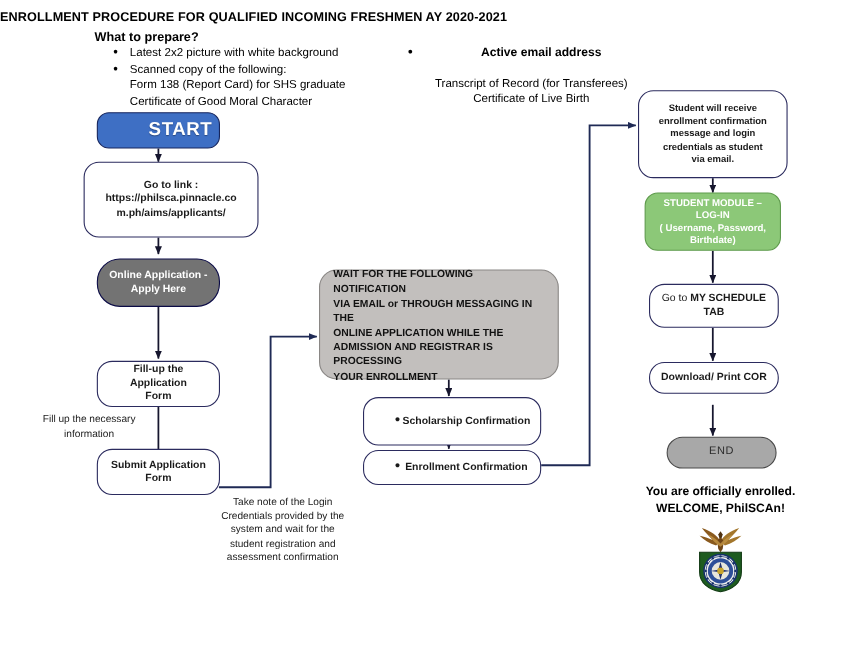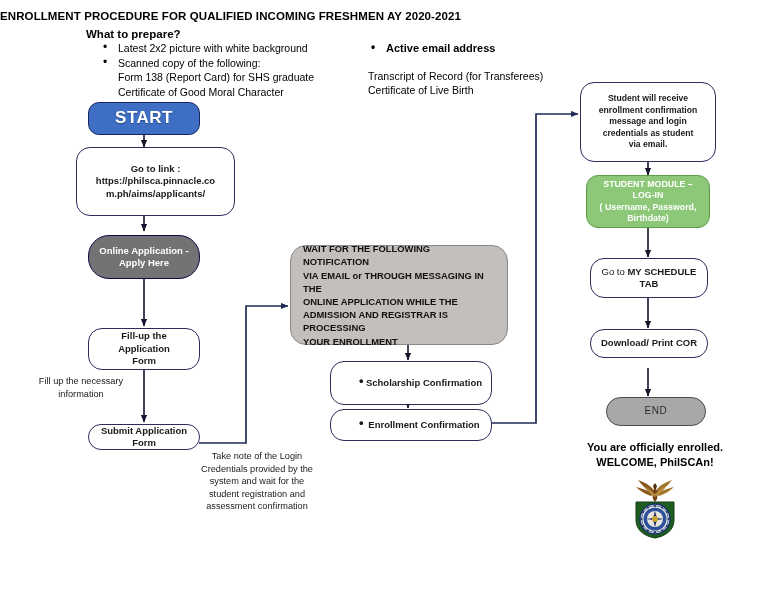--- a/index.html
+++ b/index.html
@@ -65,20 +65,21 @@
   }
 
   .prep-right {
     position: absolute;
     left: 368px;
     top: 41px;
     width: 230px;
     font-size: 10.5px;
     line-height: 14.5px;
     color: #000000;
+    text-align: center;
   }
   .prep-right .bullet-row {
     position: relative;
     padding-left: 18px;
     font-weight: bold;
     font-size: 11px;
   }
   .prep-right .bullet-row::before {
     content: "\2022";
     position: absolute;
@@ -256,21 +257,21 @@
     <line x1="408" y1="393" x2="408" y2="408" stroke="#16162e" stroke-width="1.6" marker-end="url(#ah-dark)"></line>
 
     <polyline points="492,423 536,423 536,114 578,114" fill="none" stroke="#1f2a55" stroke-width="1.7" marker-end="url(#ah-blue)"></polyline>
 
     <line x1="648" y1="162" x2="648" y2="175" stroke="#16162e" stroke-width="1.6" marker-end="url(#ah-dark)"></line>
     <line x1="648" y1="228" x2="648" y2="257" stroke="#16162e" stroke-width="1.6" marker-end="url(#ah-dark)"></line>
     <line x1="648" y1="298" x2="648" y2="328" stroke="#16162e" stroke-width="1.6" marker-end="url(#ah-dark)"></line>
     <line x1="648" y1="368" x2="648" y2="396" stroke="#16162e" stroke-width="1.6" marker-end="url(#ah-dark)"></line>
   </svg>
 
-  <div class="node rounded-start" style="left:88px; top:102px; width:112px; height:33px;">
+  <div class="node rounded-start" style="left:88px; top:102px; width:112px; height:33px;text-align:right;">
     <span class="inner start-label">START</span>
   </div>
 
   <div class="node rounded-white" style="left:76px; top:147px; width:159px; height:69px;">
     <span class="inner">
       <span>Go to link :</span><br>
       <span>https://philsca.pinnacle.co</span><br>
       <span>m.ph/aims/applicants/</span>
     </span>
   </div>
@@ -282,21 +283,21 @@
     </span>
   </div>
 
   <div class="node rounded-white" style="left:88px; top:328px; width:112px; height:42px;">
     <span class="inner">
       <span>Fill-up the Application</span><br>
       <span>Form</span>
     </span>
   </div>
 
-  <div class="node rounded-white" style="left:88px; top:424px; width:112px; height:26px;">
+  <div class="node rounded-white" style="left:88px; top:408px; width:112px; height:42px;">
     <span class="inner">
       <span>Submit Application</span><br>
       <span>Form</span>
     </span>
   </div>
 
   <div class="caption" style="left:16px; top:375px; width:130px;">
     <span>Fill up the necessary</span><br>
     <span>information</span>
   </div>

